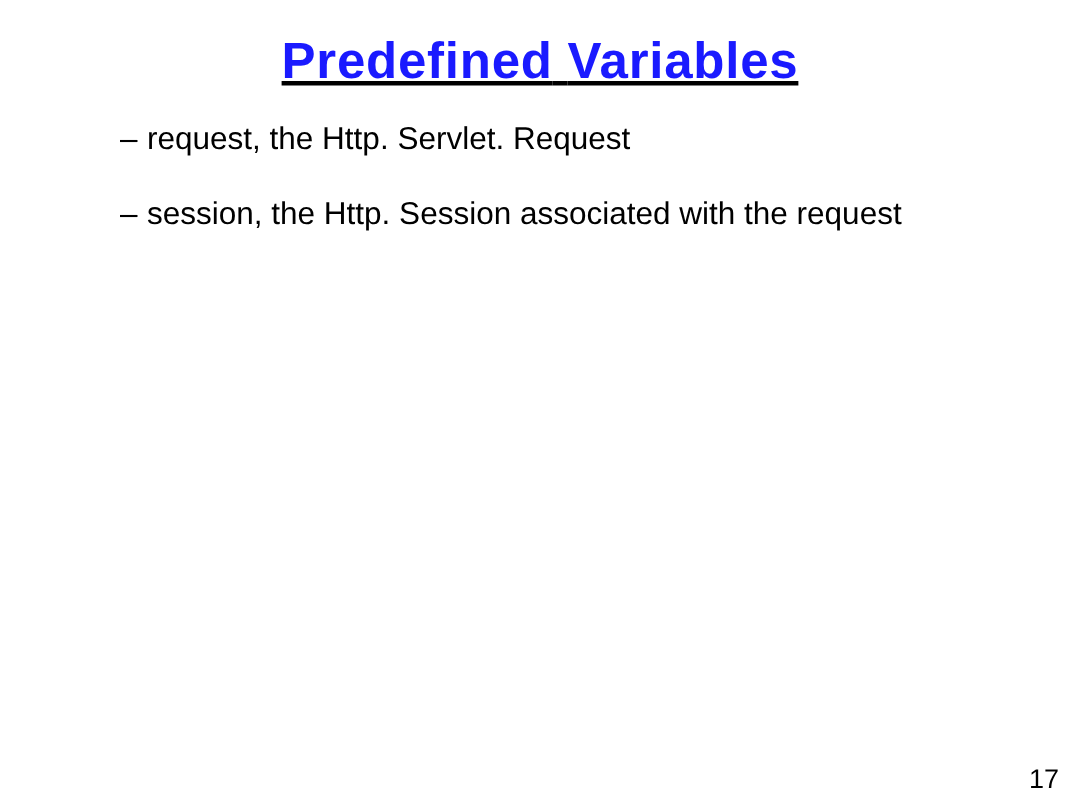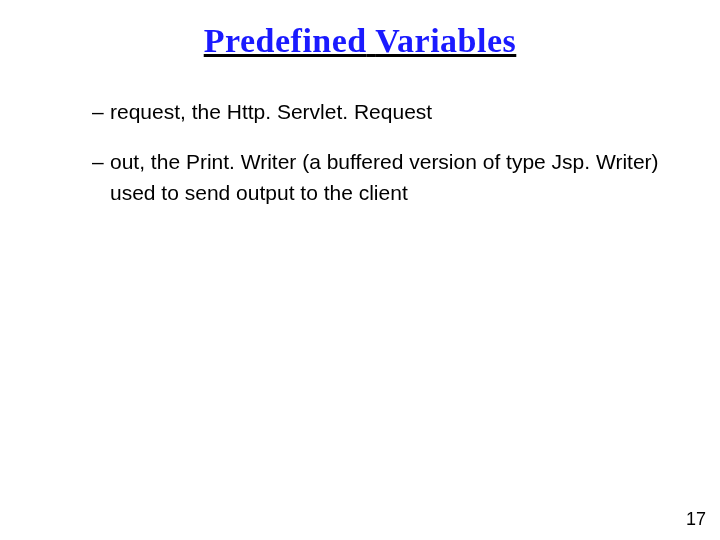--- a/index.html
+++ b/index.html
@@ -17,44 +17,43 @@
     box-sizing: border-box;
     padding: 18px 24px 24px 24px;
     width: 100%;
     height: 100%;
   }
   .title {
     text-align: center;
     font-size: 34px;
     font-weight: bold;
     text-decoration: underline;
-    margin: 4px 0 36px 0;
+    margin: 4px 0 16px 0;
     letter-spacing: 0.5px;
-    font-family: Liberation Serif, serif;
   }
   .title .accent {
     color: #1a1aff;
   }
   .intro {
     font-size: 24px;
     margin: 0 0 22px 0;
     padding-left: 28px;
     position: relative;
     line-height: 1.35;
   }
   .intro::before {
     content: "•";
     position: absolute;
     left: 4px;
     top: 0;
     font-size: 24px;
   }
   ul.sub {
     list-style: none;
-    margin: 12px;
+    margin: 0;
     padding: 0 0 0 56px;
   }
   ul.sub li {
     position: relative;
     font-size: 21px;
     line-height: 1.5;
     margin-bottom: 18px;
     padding-left: 18px;
   }
   ul.sub li::before {
@@ -77,18 +76,18 @@
 <div class="slide">
 
   <h1 class="title">
     <span class="accent">Predefined</span>
     <span class="accent">Variables</span>
   </h1>
 
 
   <ul class="sub">
     <li>request, the Http. Servlet. Request</li>
-    <li>out, the Print. Writer (a buffered version of type Jsp. Writer) used to send output to the client</li>
+    <li>session, the Http. Session associated with the request</li>
   </ul>
 
 </div>
 
 <div class="page-num">17</div>
 
 </body></html>

